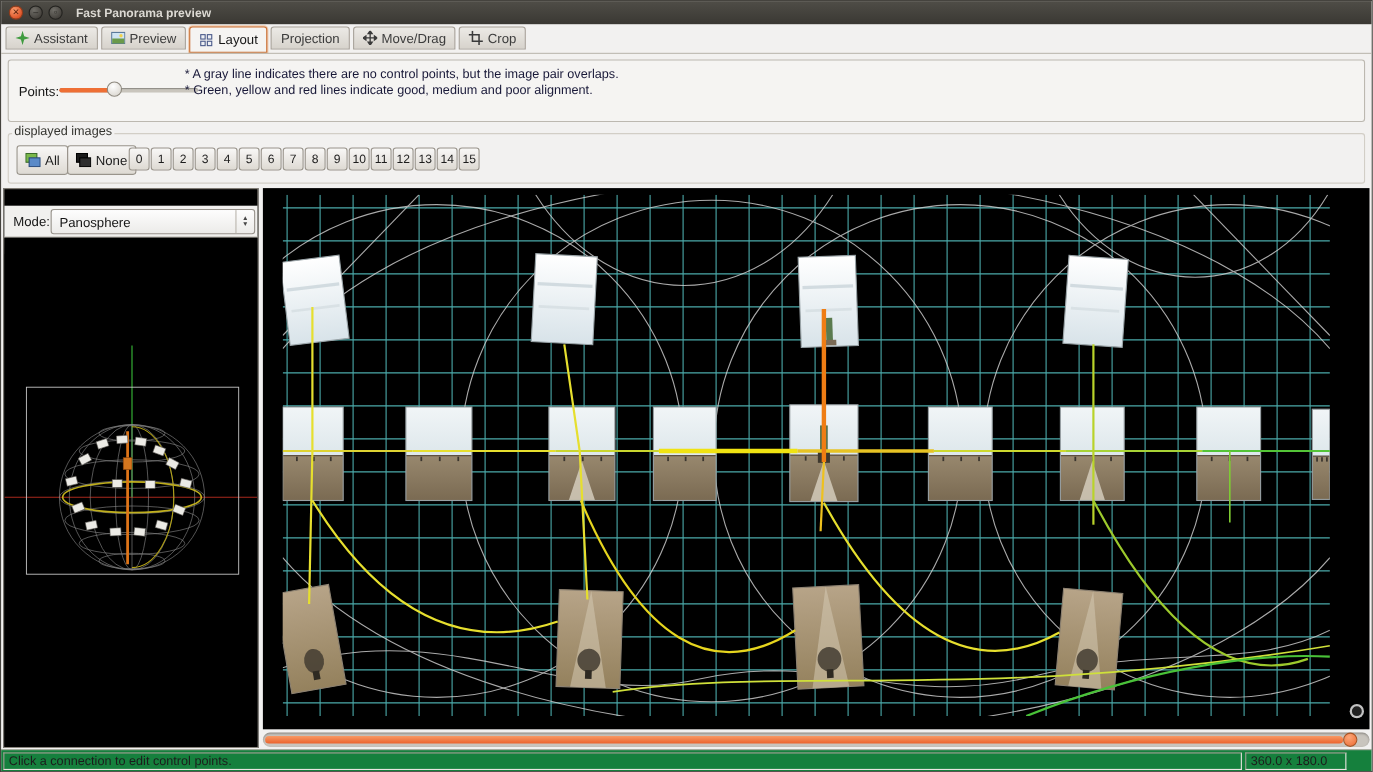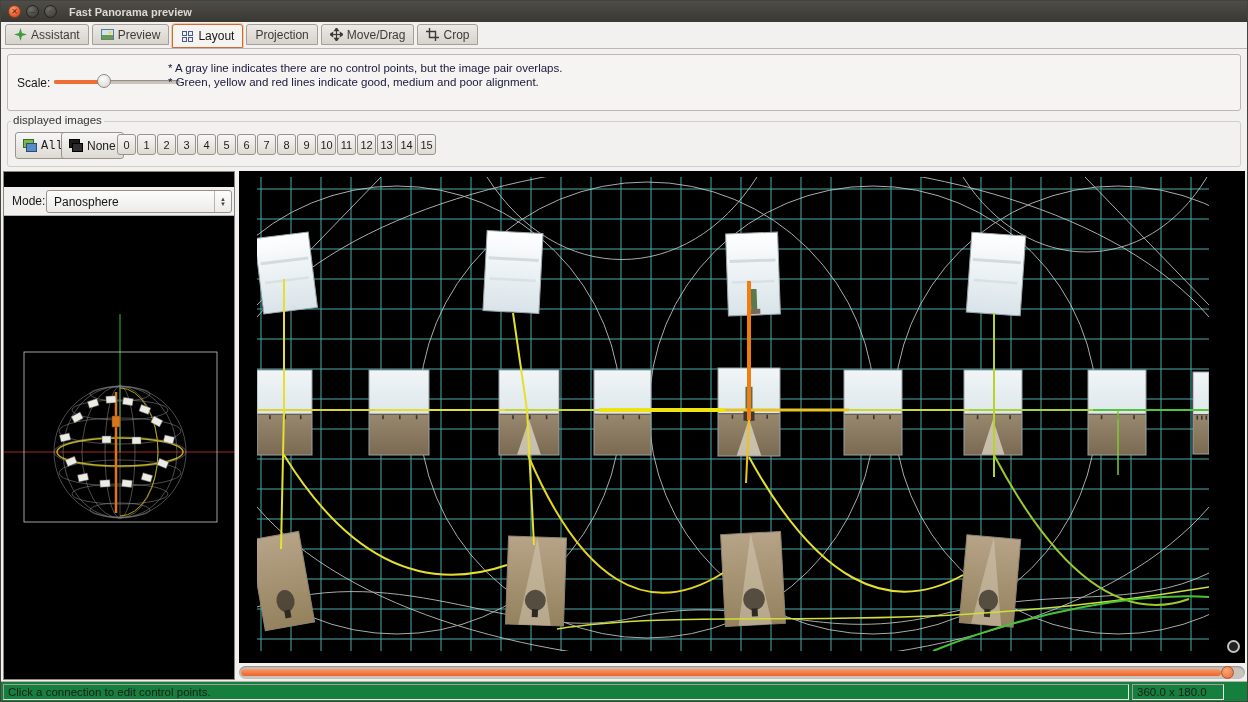--- a/index.html
+++ b/index.html
@@ -33,21 +33,21 @@
   .scale-fill{position:absolute;left:0;top:6px;width:52px;height:4px;background:#ee6f35;border-radius:2px;}
   .scale-handle{position:absolute;left:46px;top:0;width:14px;height:14px;border-radius:50%;
     background:radial-gradient(circle at 40% 30%,#fefefe,#d5d1c9);border:1px solid #8e897f;box-sizing:border-box;}
   .notes{position:absolute;left:160px;top:6px;font-size:11.5px;line-height:14px;color:#181838;}
 
   
   .di-label{position:absolute;left:10px;top:113px;font-size:11.5px;color:#34342f;z-index:2;background:#f2f1f0;padding:0 2px;}
   .di-frame{position:absolute;left:6px;top:120px;width:1234px;height:46px;border:1px solid #d2cec6;border-radius:3px;box-sizing:border-box;}
   .btn{display:flex;align-items:center;gap:4px;background:linear-gradient(#f8f7f6,#dedad3);
     border:1px solid #99948b;border-radius:3px;font-size:12px;color:#1d1d1d;box-sizing:border-box;}
-  .di-all{position:absolute;left:14px;top:131px;height:27px;padding:0 7px;font-family:Liberation Mono, monospace;}
+  .di-all{position:absolute;left:14px;top:131px;height:27px;padding:0 7px;}
   .di-none{position:absolute;left:60px;top:131px;height:27px;padding:0 7px;}
   .btn-icon{display:inline-flex;width:14px;height:13px;}
   .num-row{position:absolute;left:116px;top:133px;display:flex;gap:1px;}
   .num-btn{width:19px;height:21px;display:flex;align-items:center;justify-content:center;
     background:linear-gradient(#f8f7f6,#dedad3);border:1px solid #99948b;border-radius:3px;
     font-size:11px;color:#1d1d1d;box-sizing:border-box;}
 
   
   .side-panel{position:absolute;left:2px;top:170px;width:232px;height:509px;background:#000;
     border:1px solid #8a867e;box-sizing:border-box;}
@@ -156,21 +156,21 @@
           <svg width="13" height="13" viewBox="0 0 13 13">
             <path d="M3.5 0 V9.5 H13 M0 3.5 H9.5 V13" fill="none" stroke="#3a3a3a" stroke-width="1.4"></path>
           </svg>
         </span>
         <span>Crop</span>
       </div>
     </div>
   <div class="tab-line"></div>
 
   <div class="info-box">
-    <div class="scale-label">Scale:</div>
+    <div class="scale-label">Points:</div>
     <div class="scale-slider">
       <div class="scale-track"></div>
       <div class="scale-fill" style="width: 50px;"></div>
       <div class="scale-handle" style="left: 43px;"></div>
     </div>
     <div class="notes">
       <div>* A gray line indicates there are no control points, but the image pair overlaps.</div>
       <div>* Green, yellow and red lines indicate good, medium and poor alignment.</div>
     </div>
   </div>

